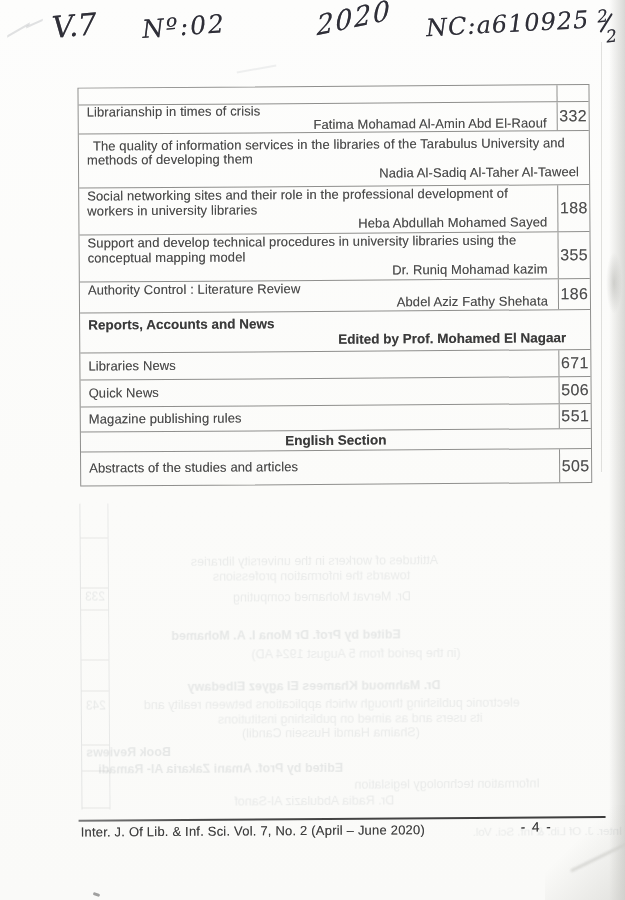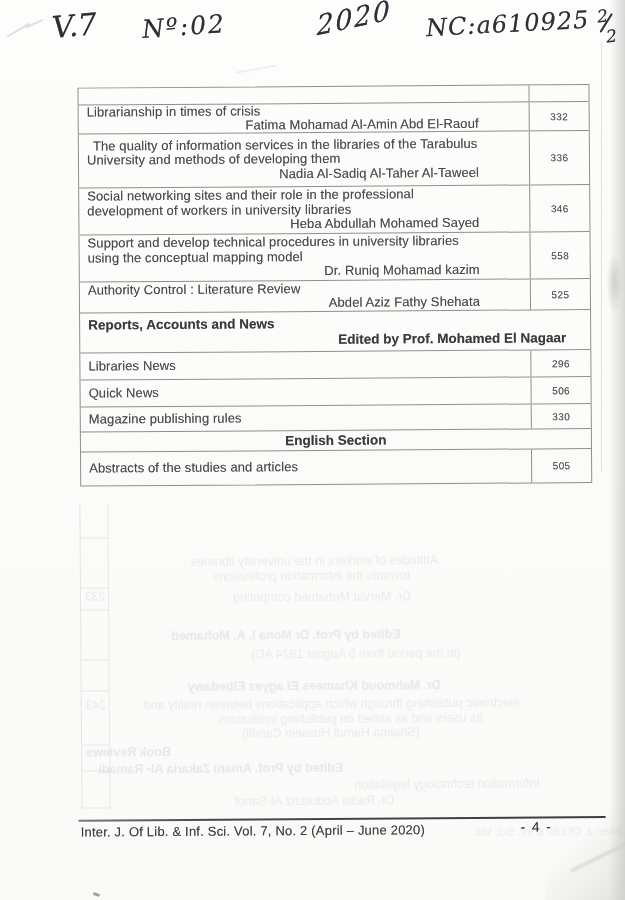--- a/index.html
+++ b/index.html
@@ -8,22 +8,22 @@
           background:linear-gradient(180deg,#fdfdfc 0%,#fbfbf9 55%,#fafaf8 100%); }
 
   
   .tilt { position:absolute; inset:0; transform:rotate(-0.4deg); transform-origin:312px 450px; }
 
   
   .toc { position:absolute; left:80px; top:86px; width:512px; border:1px solid #8f8f8d; }
   .trow { display:flex; align-items:stretch; border-bottom:1px solid #8f8f8d; }
   .trow:last-child { border-bottom:none; }
   .cmain { flex:1; padding:2px 6px 2px 8px; display:flex; flex-direction:column; justify-content:center; }
-  .cpage { width:60px; border-left:1px solid #8f8f8d; display:flex; align-items:center; justify-content:center;
-           font-size:10px; color:#4e4e4e; letter-spacing:.4px; text-shadow:0 0 .5px rgba(70,70,70,.45);margin-left:40px; }
+  .cpage { width:32px; border-left:1px solid #8f8f8d; display:flex; align-items:center; justify-content:center;
+           font-size:16px; color:#4e4e4e; letter-spacing:.4px; text-shadow:0 0 .5px rgba(70,70,70,.45); }
   .cfull { flex:1; padding:2px 8px; display:flex; flex-direction:column; justify-content:center; }
   .t-title, .t-author { font-size:13px; line-height:14.5px; color:#4a4a4a; letter-spacing:.1px;
                         text-shadow:0 0 .5px rgba(74,74,74,.5); }
   .t-author { text-align:right; padding-right:4px; }
   .indent { text-indent:6px; }
   .bold1 { font-size:13.5px; line-height:16px; font-weight:bold; color:#3a3a3a;
            text-shadow:0 0 .5px rgba(58,58,58,.5); }
   .ed-right { text-align:right; padding-right:16px; }
   .centered { text-align:center; }
   .h17{height:17px} .h29{height:29px} .h54{height:54px} .h47{height:47px} .h31{height:31px}
@@ -140,73 +140,72 @@
           <div class="t-author">Fatima Mohamad Al-Amin Abd El-Raouf</div>
         </div>
         <div class="cpage">332</div>
       </div>
 
       <div class="trow h54">
         <div class="cmain">
           <div class="t-title indent">The quality of information services in the libraries of the Tarabulus University and methods of developing them</div>
           <div class="t-author">Nadia Al-Sadiq Al-Taher Al-Taweel</div>
         </div>
-        <div class="cpage">336</div>
       </div>
 
       <div class="trow h47">
         <div class="cmain">
           <div class="t-title">Social networking sites and their role in the professional development of workers in university libraries</div>
           <div class="t-author">Heba Abdullah Mohamed Sayed</div>
         </div>
-        <div class="cpage">346</div>
+        <div class="cpage">188</div>
       </div>
 
       <div class="trow h47">
         <div class="cmain">
           <div class="t-title">Support and develop technical procedures in university libraries using the conceptual mapping model</div>
           <div class="t-author">Dr. Runiq Mohamad kazim</div>
         </div>
-        <div class="cpage">558</div>
+        <div class="cpage">355</div>
       </div>
 
       <div class="trow h31">
         <div class="cmain">
           <div class="t-title">Authority Control : Literature Review</div>
           <div class="t-author">Abdel Aziz Fathy Shehata</div>
         </div>
-        <div class="cpage">525</div>
+        <div class="cpage">186</div>
       </div>
 
       <div class="trow h40">
         <div class="cfull">
           <div class="bold1">Reports, Accounts and News</div>
           <div class="bold1 ed-right">Edited by Prof. Mohamed El Nagaar</div>
         </div>
       </div>
 
       <div class="trow h27">
         <div class="cmain">
             <div class="t-title">Libraries News</div>
           </div>
-        <div class="cpage">296</div>
+        <div class="cpage">671</div>
       </div>
 
       <div class="trow h27">
         <div class="cmain">
             <div class="t-title">Quick News</div>
           </div>
         <div class="cpage">506</div>
       </div>
 
       <div class="trow h25">
         <div class="cmain">
             <div class="t-title">Magazine publishing rules</div>
           </div>
-        <div class="cpage">330</div>
+        <div class="cpage">551</div>
       </div>
 
       <div class="trow h20">
         <div class="cfull">
             <div class="bold1 centered">English Section</div>
           </div>
       </div>
 
       <div class="trow h33">
         <div class="cmain">

